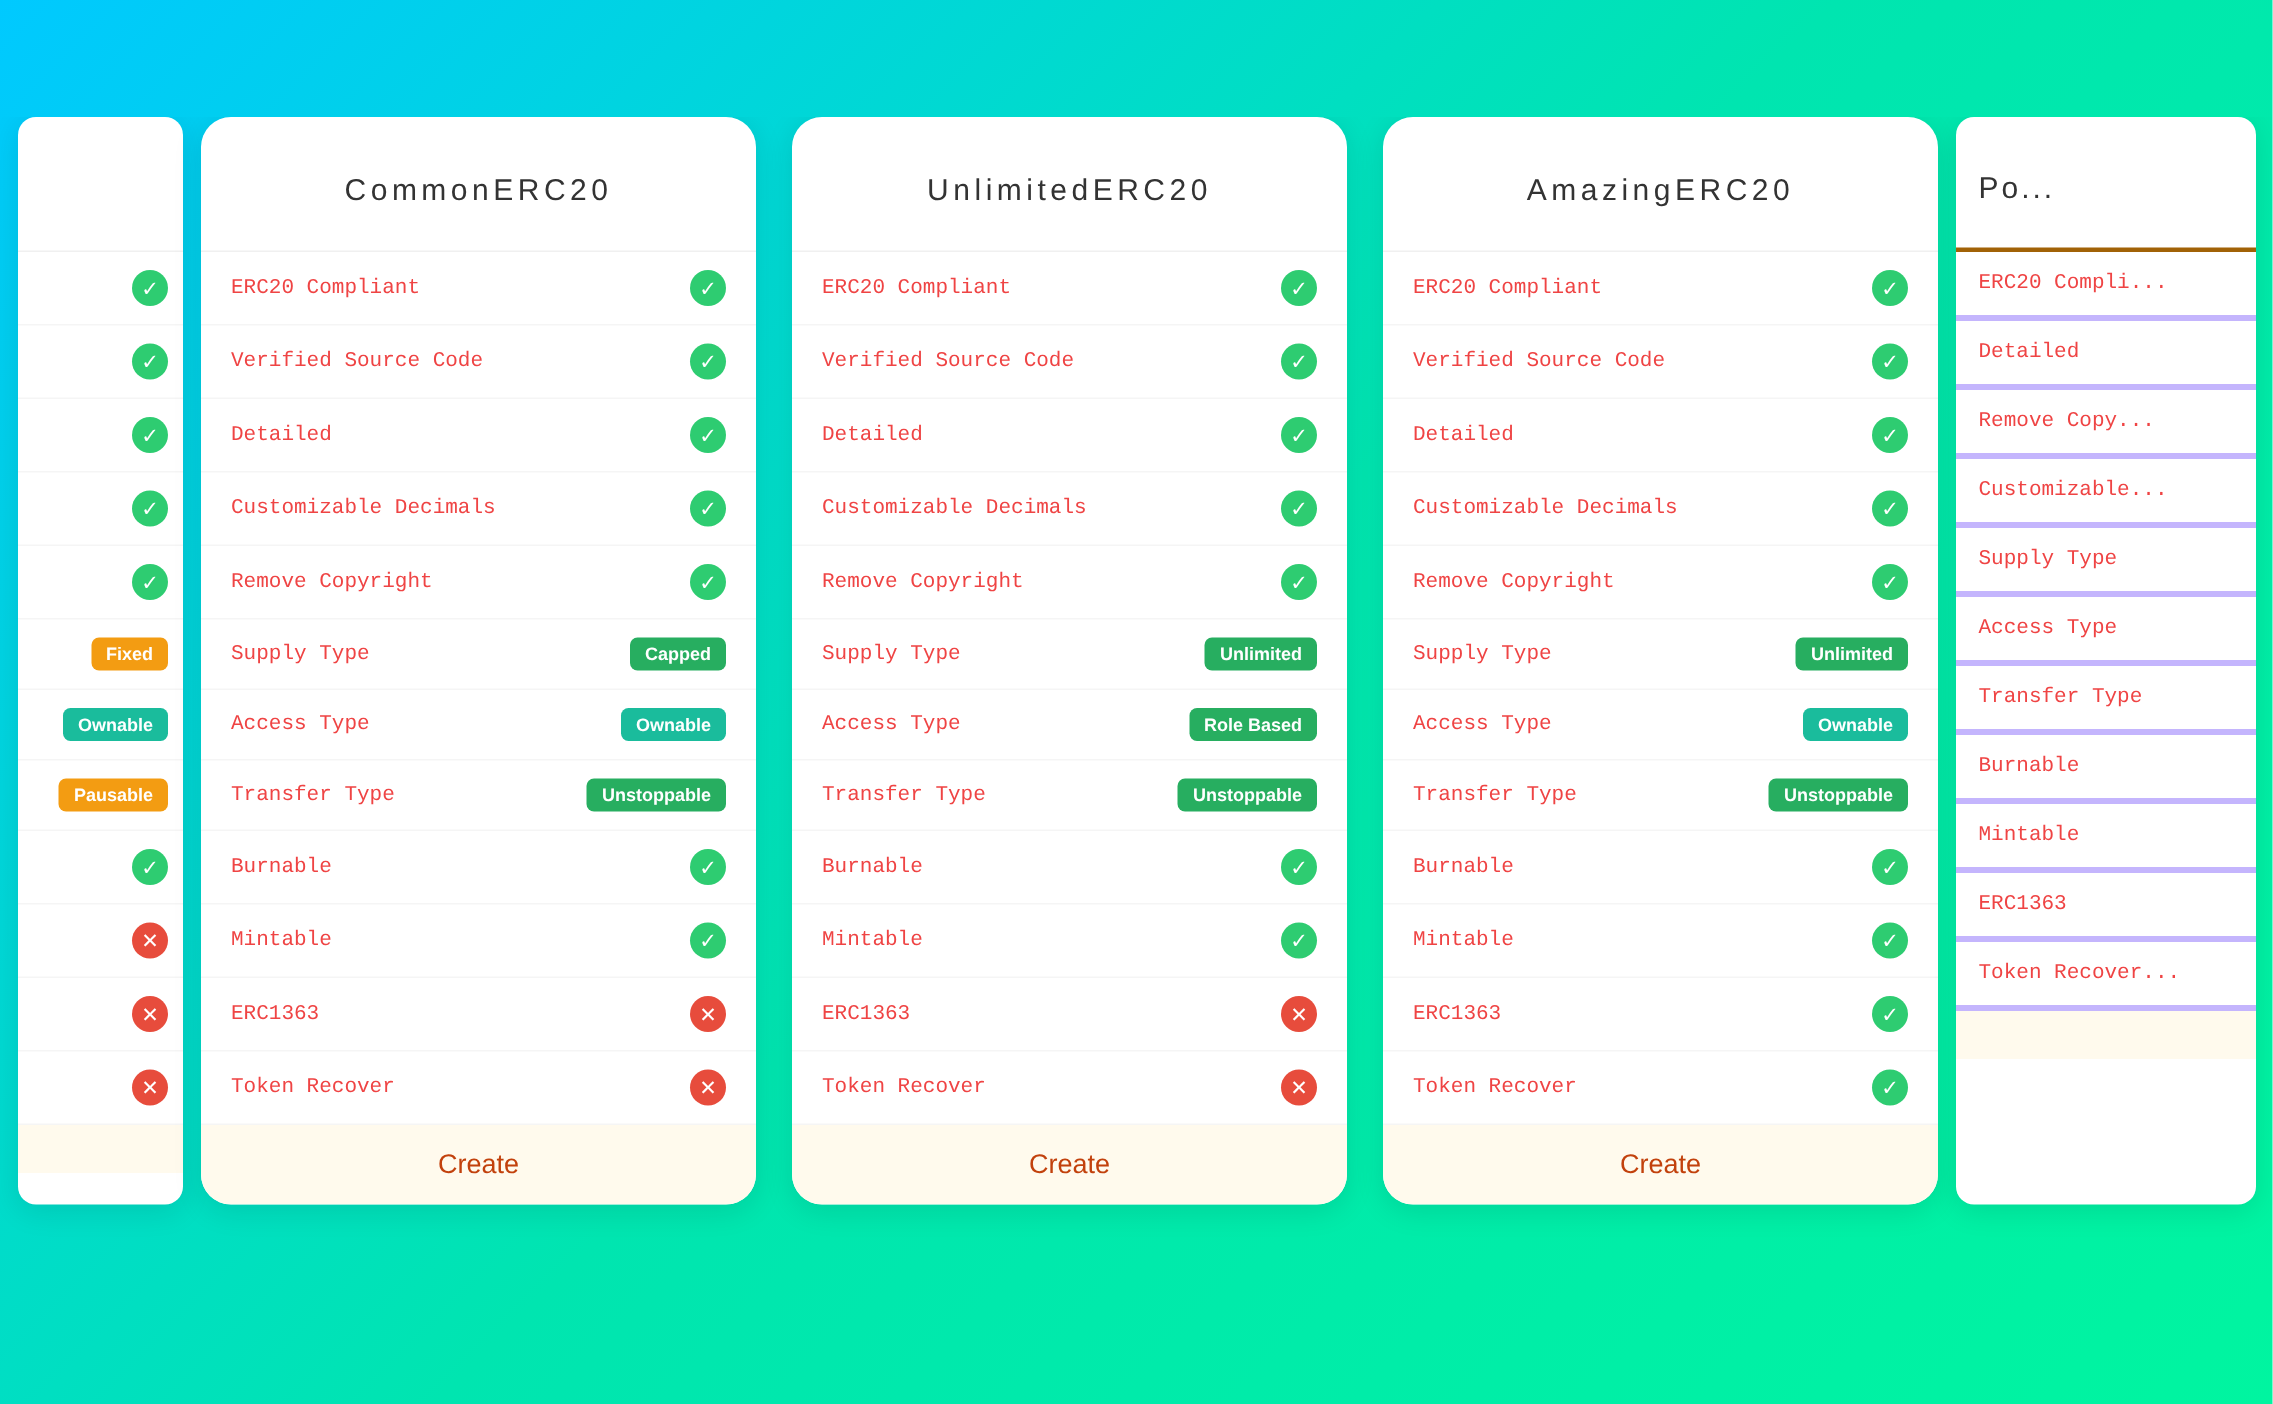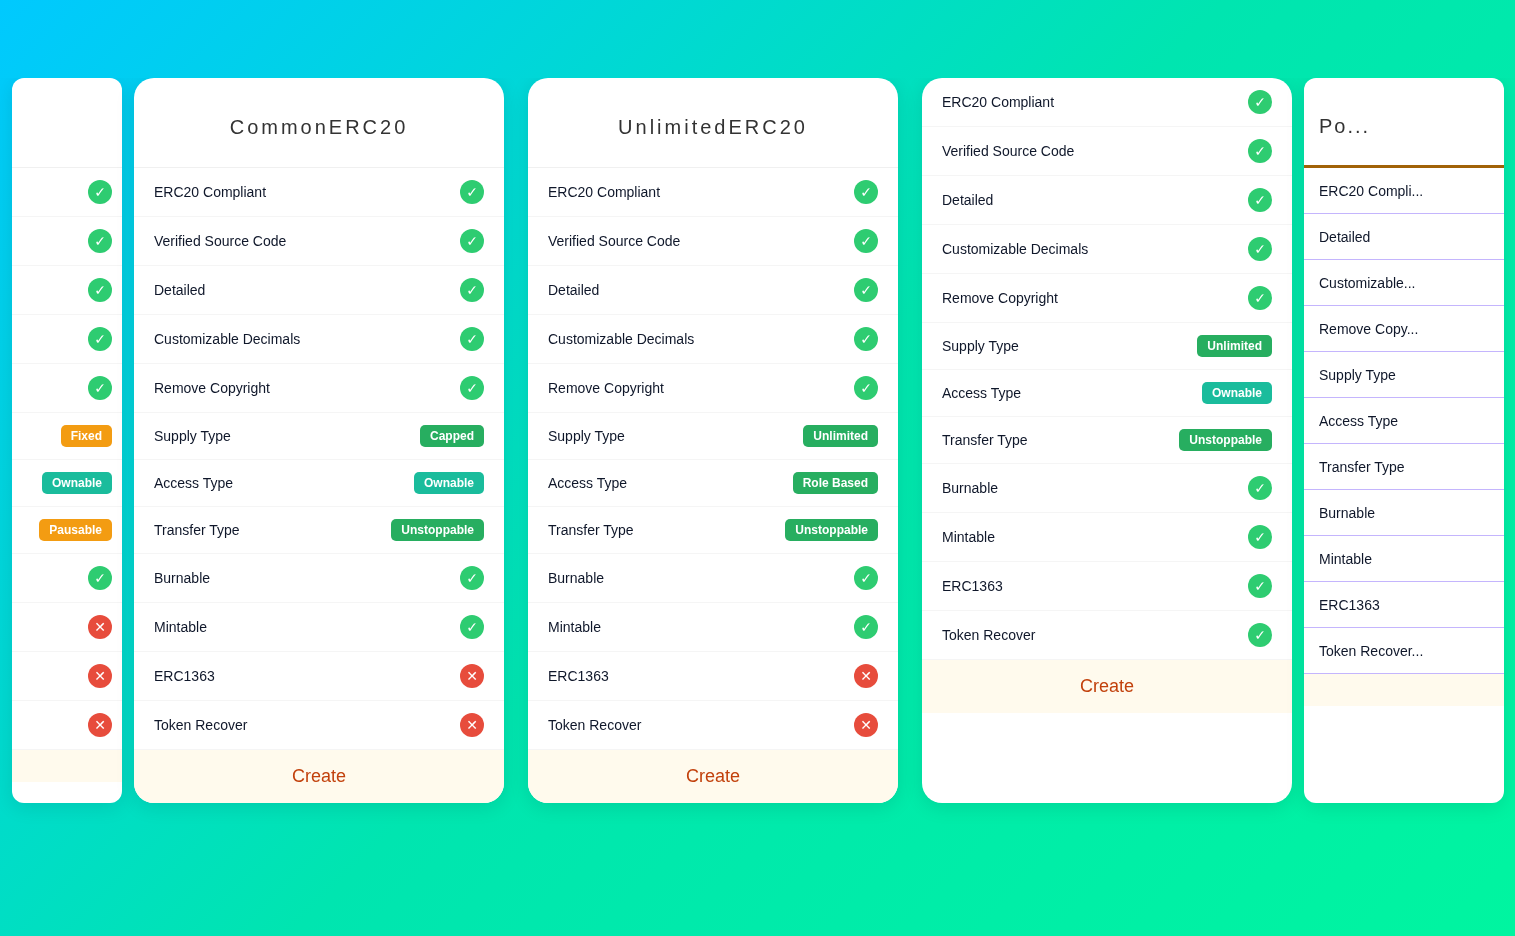--- a/index.html
+++ b/index.html
@@ -77,21 +77,22 @@
     .feature-row {
       display: flex;
       align-items: center;
       justify-content: space-between;
       padding: 12px 20px;
       border-bottom: 1px solid #f5f5f5;
       min-height: 46px;
     }
     .feature-label {
       font-size: 14px;
-      color: #0f172a;
+      color: #ef4444;
+      font-family: Liberation Mono, monospace;
     }
     .check-green {
       width: 24px;
       height: 24px;
       background: #2ecc71;
       border-radius: 50%;
       display: flex;
       align-items: center;
       justify-content: center;
       color: white;
@@ -144,21 +145,21 @@
       justify-content: flex-end;
       padding: 12px 10px;
       border-bottom: 1px solid #f5f5f5;
       min-height: 46px;
     }
     .partial-right-row {
       display: flex;
       align-items: center;
       justify-content: flex-start;
       padding: 12px 15px;
-      border-bottom: 1px solid #c4b5fd;
+      border-bottom: 4px solid #c4b5fd;
       min-height: 46px;
       font-size: 14px;
       color: #444;
     }
     .partial-header {
       padding: 30px 10px 20px;
       text-align: right;
       border-bottom: 1px solid #f0f0f0;
       min-height: 90px;
       display: flex;
@@ -332,20 +333,23 @@
         <span class="feature-label">ERC1363</span>
         <div class="check-red">✕</div>
       </div>
       <div class="feature-row">
         <span class="feature-label">Token Recover</span>
         <div class="check-red">✕</div>
       </div>
       <div class="card-footer"><button class="create-btn">Create</button></div>
     </div>
     <div class="card">
+      <div class="card-header">
+        <h2>AmazingERC20</h2>
+      </div>
       <div class="feature-row">
         <span class="feature-label">ERC20 Compliant</span>
         <div class="check-green">✓</div>
       </div>
       <div class="feature-row">
         <span class="feature-label">Verified Source Code</span>
         <div class="check-green">✓</div>
       </div>
       <div class="feature-row">
         <span class="feature-label">Detailed</span>
@@ -393,24 +397,24 @@
       <div class="partial-right-header">
         <h2>Po...</h2>
       </div>
       <div class="partial-right-row">
         <span class="feature-label">ERC20 Compli...</span>
       </div>
       <div class="partial-right-row">
         <span class="feature-label">Detailed</span>
       </div>
       <div class="partial-right-row">
+        <span class="feature-label">Remove Copy...</span>
+      </div>
+      <div class="partial-right-row">
         <span class="feature-label">Customizable...</span>
-      </div>
-      <div class="partial-right-row">
-        <span class="feature-label">Remove Copy...</span>
       </div>
       <div class="partial-right-row">
         <span class="feature-label">Supply Type</span>
       </div>
       <div class="partial-right-row">
         <span class="feature-label">Access Type</span>
       </div>
       <div class="partial-right-row">
         <span class="feature-label">Transfer Type</span>
       </div>

